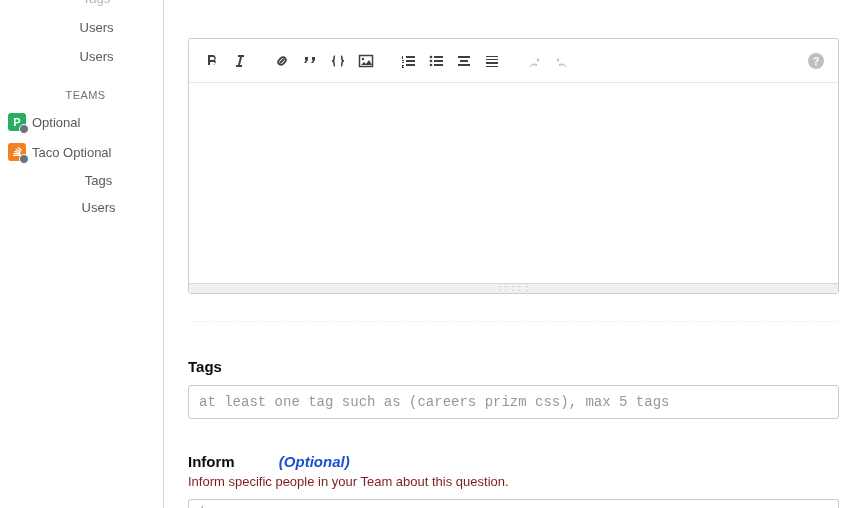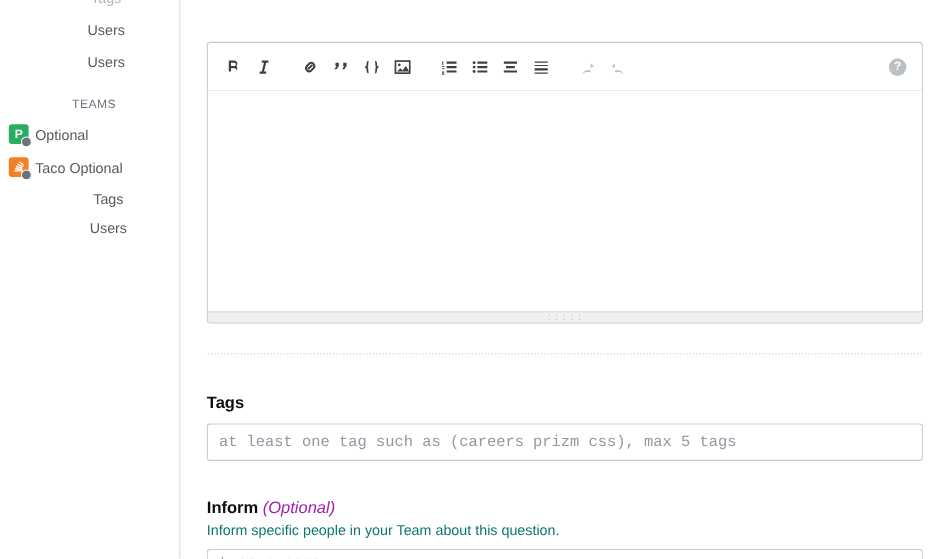--- a/index.html
+++ b/index.html
@@ -163,28 +163,29 @@
     background-size: 3px 3px;
   }
 
   .field-section { margin-top: 34px; }
   .field-label {
     font-size: 15px;
     font-weight: 700;
     color: #0c0d0e;
   }
   .field-label .optional {
-    font-weight: 400;
+    font-weight: 700;
     font-style: italic;
-    color: #a21caf;
+    color: #1d4ed8;
+    margin-left: 40px;
   }
   .field-desc {
     margin-top: 4px;
     font-size: 13px;
-    color: #0f766e;
+    color: #7f1d1d;
   }
   .field-input {
     margin-top: 10px;
     width: 100%;
     border: 1px solid #c8ccd0;
     border-radius: 3px;
     padding: 8px 10px;
     font-size: 14px;
     color: #3b4045;
     background: #fff;

